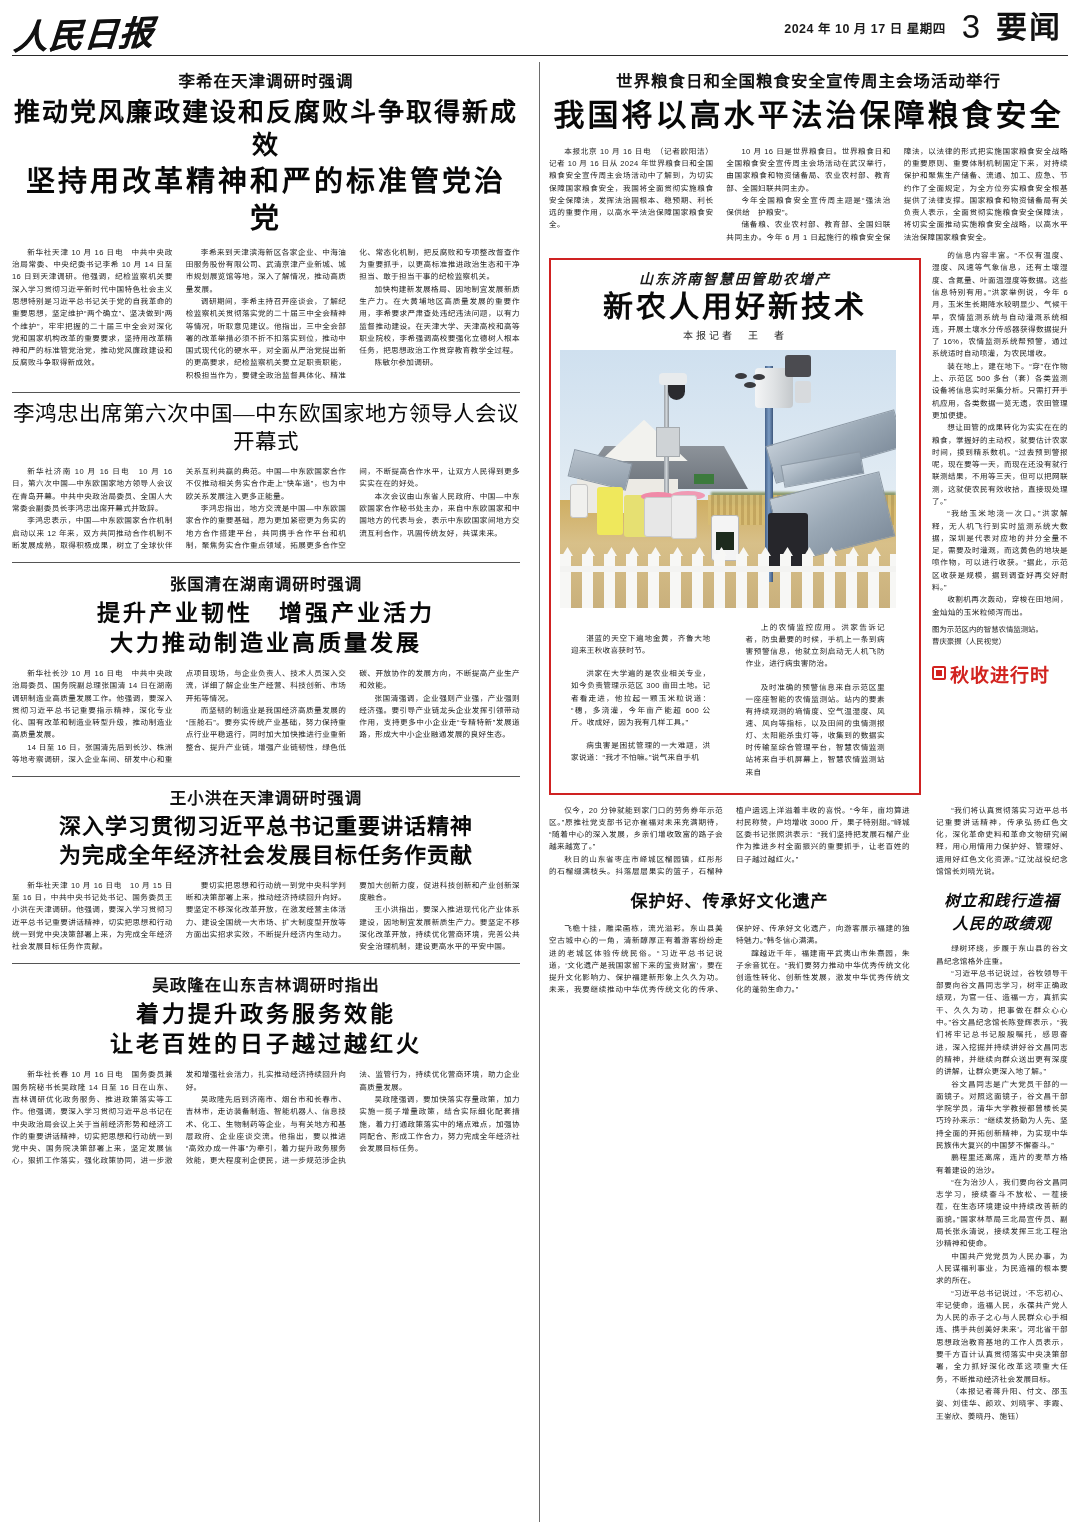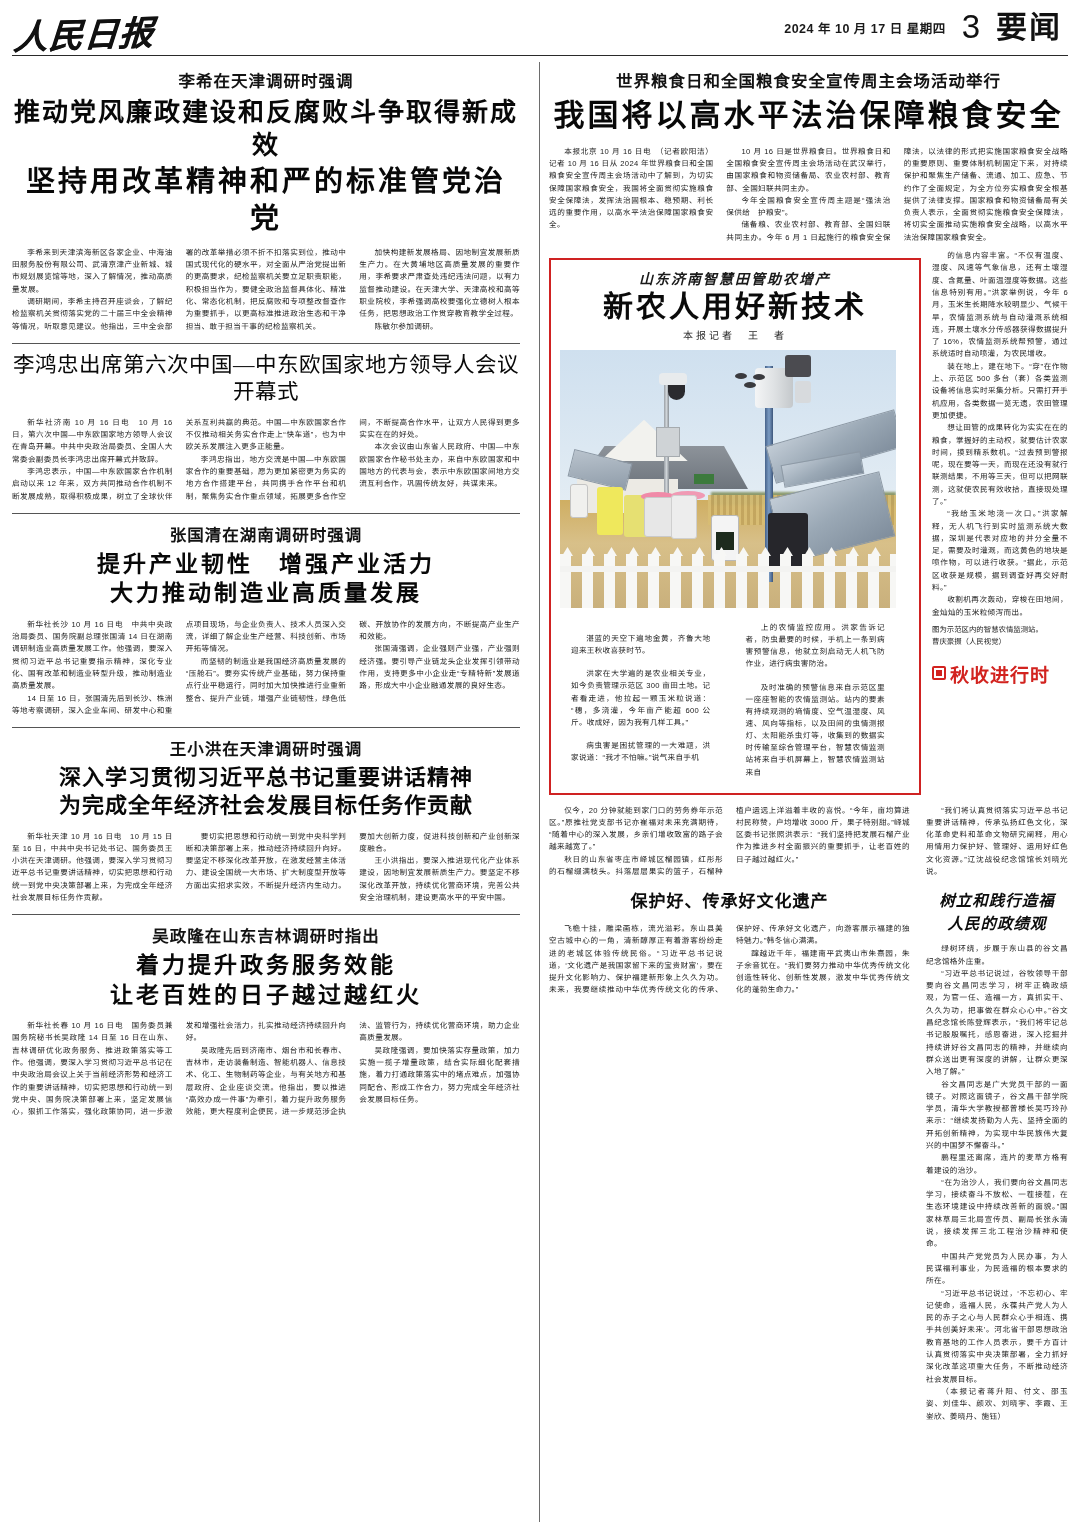--- a/index.html
+++ b/index.html
@@ -346,20 +346,21 @@
 <div class="page">
 <div class="page-inner">
 
   <div class="left-half">
 
     <div>
       <div class="shoulder">李希在天津调研时强调</div>
       <div class="headline-main hl-lg">推动党风廉政建设和反腐败斗争取得新成效</div>
       <div class="headline-main hl-xl">坚持用改革精神和严的标准管党治党</div>
       <div class="cols-3 bodytext" style="margin-top:10px">
+        <p>新华社天津 10 月 16 日电　中共中央政治局常委、中央纪委书记李希 10 月 14 日至 16 日到天津调研。他强调，纪检监察机关要深入学习贯彻习近平新时代中国特色社会主义思想特别是习近平总书记关于党的自我革命的重要思想，坚定维护“两个确立”、坚决做到“两个维护”，牢牢把握的二十届三中全会对深化党和国家机构改革的重要要求，坚持用改革精神和严的标准管党治党，推动党风廉政建设和反腐败斗争取得新成效。</p>
         <p>李希来到天津滨海新区各家企业、中海油田服务股份有限公司、武清京津产业新城、城市规划展览馆等地，深入了解情况，推动高质量发展。</p>
         <p>调研期间，李希主持召开座谈会，了解纪检监察机关贯彻落实党的二十届三中全会精神等情况，听取意见建议。他指出，三中全会部署的改革举措必须不折不扣落实到位，推动中国式现代化的硬水平，对全面从严治党提出新的更高要求，纪检监察机关要立足职责职能，积极担当作为，要健全政治监督具体化、精准化、常态化机制，把反腐败和专项整改督查作为重要抓手，以更高标准推进政治生态和干净担当、敢于担当干事的纪检监察机关。</p>
         <p>加快构建新发展格局、因地制宜发展新质生产力。在大黄埔地区高质量发展的重要作用，李希要求严肃查处违纪违法问题，以有力监督推动建设。在天津大学、天津高校和高等职业院校，李希强调高校要强化立德树人根本任务，把思想政治工作贯穿教育教学全过程。</p>
         <p>陈敏尔参加调研。</p>
       </div>
     </div>
 
     <div class="hrule"></div>
 
     <div>
@@ -521,21 +522,21 @@
         </div>
         <div class="badge-row">
           <span class="badge" style="color: rgb(210, 35, 31);">
             <span class="badge-mark" style="border-color: rgb(210, 35, 31);"></span>
             <span>秋收进行时</span>
           </span>
         </div>
       </div>
     </div>
 
-    <div style="display:flex; gap:16px; margin-top:10px;">
+    <div style="display:flex; gap:26px; margin-top:10px;">
 
       <div style="width:361px;flex:none">
         <div class="cols-2 bodytext">
           <p>仅今，20 分钟就能到家门口的劳务券年示范区。”原推社党支部书记亦崔福对未来充满期待，“随着中心的深入发展，乡亲们增收致富的路子会越来越宽了。”</p>
           <p>秋日的山东省枣庄市峄城区榴园镇，红彤彤的石榴缀满枝头。抖落层层果实的篮子，石榴种植户运远上洋溢着丰收的喜悦。“今年，亩均算进村民称赞，户均增收 3000 斤，果子特别甜。”峄城区委书记张照洪表示：“我们坚持把发展石榴产业作为推进乡村全面振兴的重要抓手，让老百姓的日子越过越红火。”</p>
         </div>
         <div class="sub-headline">保护好、传承好文化遗产</div>
         <div class="cols-2 bodytext">
           <p>飞檐十挂，雕梁画栋，流光溢彩。东山县美空古城中心的一角，清新醇厚正有着游客纷纷走进的老城区体验传统民俗。“习近平总书记说道，‘文化遗产是我国家留下来的宝贵财富’，要在提升文化影响力、保护福建新形象上久久为功。未来，我要继续推动中华优秀传统文化的传承、保护好、传承好文化遗产，向游客展示福建的独特魅力。”韩冬信心满满。</p>
           <p>蹿越近千年，福建南平武夷山市朱熹园，朱子余音犹在。“我们要努力推动中华优秀传统文化创造性转化、创新性发展，激发中华优秀传统文化的蓬勃生命力。”</p>

